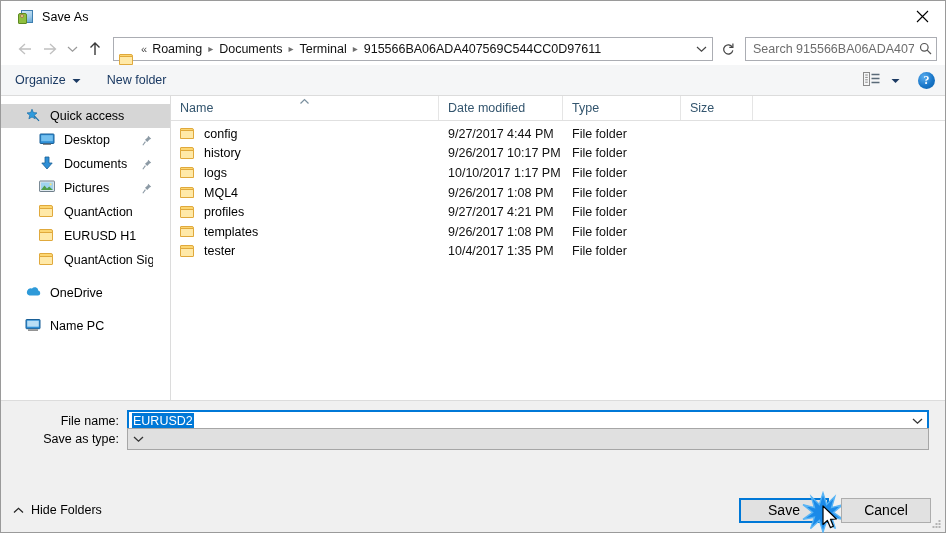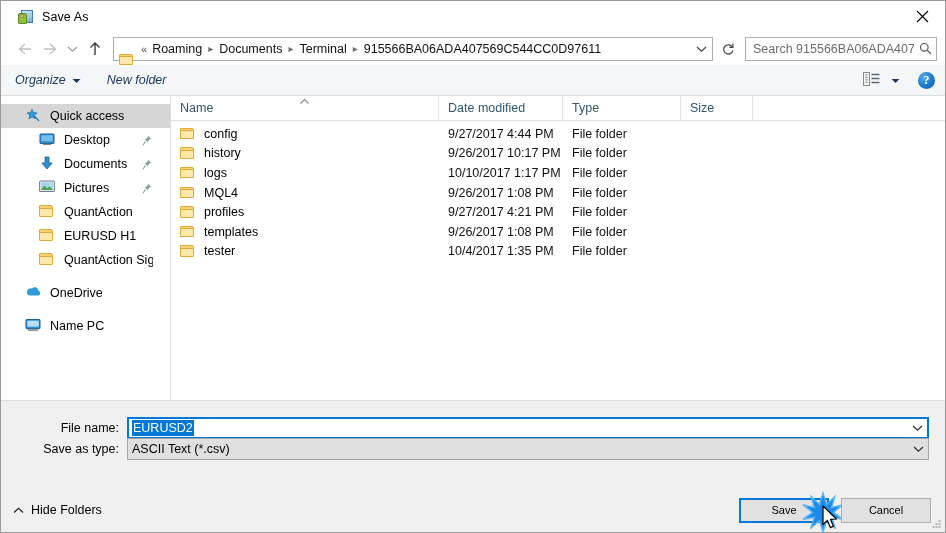--- a/index.html
+++ b/index.html
@@ -137,21 +137,20 @@
     height: 31px; min-height:31px;
     background: #f5f6f7;
     border-bottom: 1px solid #dcdcdc;
     display: flex; align-items: center;
     padding: 0 10px 0 14px;
     box-sizing: border-box;
   }
   .tb-item {
     font-size: 12.5px; color: #1b3a63; display:flex; align-items:center; gap:6px;
     margin-right: 26px;
-    font-style: italic;
   }
   .tb-spacer { flex: 1 1 auto; }
   .view-icon { width: 22px; height: 18px; position: relative; display:block;}
   .help-btn {
     width: 17px; height: 17px; border-radius: 50%;
     background: radial-gradient(circle at 35% 30%, #5aaef0 0%, #1976c8 55%, #0a5fa8 100%);
     color: #fff; font-size: 12px; font-weight: bold;
     display:flex; align-items:center; justify-content:center;
     margin-left: 18px;
     font-family: "Liberation Serif", serif;
@@ -215,21 +214,21 @@
 
   
   .bottom {
     background: #f0f0f0;
     border-top: 1px solid #dcdcdc;
     height: 88px; min-height: 88px;
     padding: 13px 0 0 0;
     box-sizing: border-box;
     position: relative;
   }
-  .frow { display:flex; align-items:center; height: 14px; margin-bottom: 4px; margin-top: 7px;}
+  .frow { display:flex; align-items:center; height: 14px; margin-bottom: 4px;}
   .frow .flabel {
     width: 126px; text-align: right; padding-right: 8px;
     font-size: 12.5px; color: #000; box-sizing: border-box; flex:none;
   }
   .combo {
     flex: 1 1 auto; margin-right: 16px; height: 22px;
     border: 1px solid #7a7a7a; background:#fff;
     display:flex; align-items:center; box-sizing: border-box;
   }
   .combo.focused { border: 2px solid #0078d7; }
@@ -241,21 +240,21 @@
   
   .footer {
     height: 44px; min-height: 44px; background:#f0f0f0;
     display:flex; align-items:center; position: relative;
     padding: 0 14px 0 12px; box-sizing: border-box;
   }
   .hide-folders { display:flex; align-items:center; gap:7px; font-size:12.5px; color:#000;}
   .footer .sp { flex: 1 1 auto; }
   .btn {
     width: 90px; height: 25px; border: 1px solid #adadad; background:#e1e1e1;
-    font-size: 11px; color:#000; display:flex; align-items:center; justify-content:center;
+    font-size: 14px; color:#000; display:flex; align-items:center; justify-content:center;
     box-sizing: border-box; position: relative;
   }
   .btn.default { border: 2px solid #0078d7; background:#e1e1e1; margin-right: 12px;}
   .grip { position:absolute; right: 3px; bottom: 2px; width: 12px; height: 12px;}
   .starburst { position: absolute; left: 60px; top: -9px; width: 44px; height: 44px; pointer-events: none;}
   .cursor { position: absolute; left: 80px; top: 5px; width: 18px; height: 26px; pointer-events:none;}
 </style>
 </head>
 <body>
 
@@ -622,21 +621,20 @@
         <span class="cdrop">
           <svg width="11" height="8" viewBox="0 0 11 8">
               <path d="M1 2 L5.5 6.2 L10 2" stroke="#333" stroke-width="1.3" fill="none"></path>
             </svg>
         </span>
       </div>
     </div>
     <div class="frow">
       <div class="flabel">Save as type:</div>
       <div class="combo disabled">
-        <span class="val">ASCII Text (*.csv)</span>
         <span class="cdrop">
           <svg width="11" height="8" viewBox="0 0 11 8">
               <path d="M1 2 L5.5 6.2 L10 2" stroke="#333" stroke-width="1.3" fill="none"></path>
             </svg>
         </span>
       </div>
     </div>
   </div>
 
   <div class="footer">

